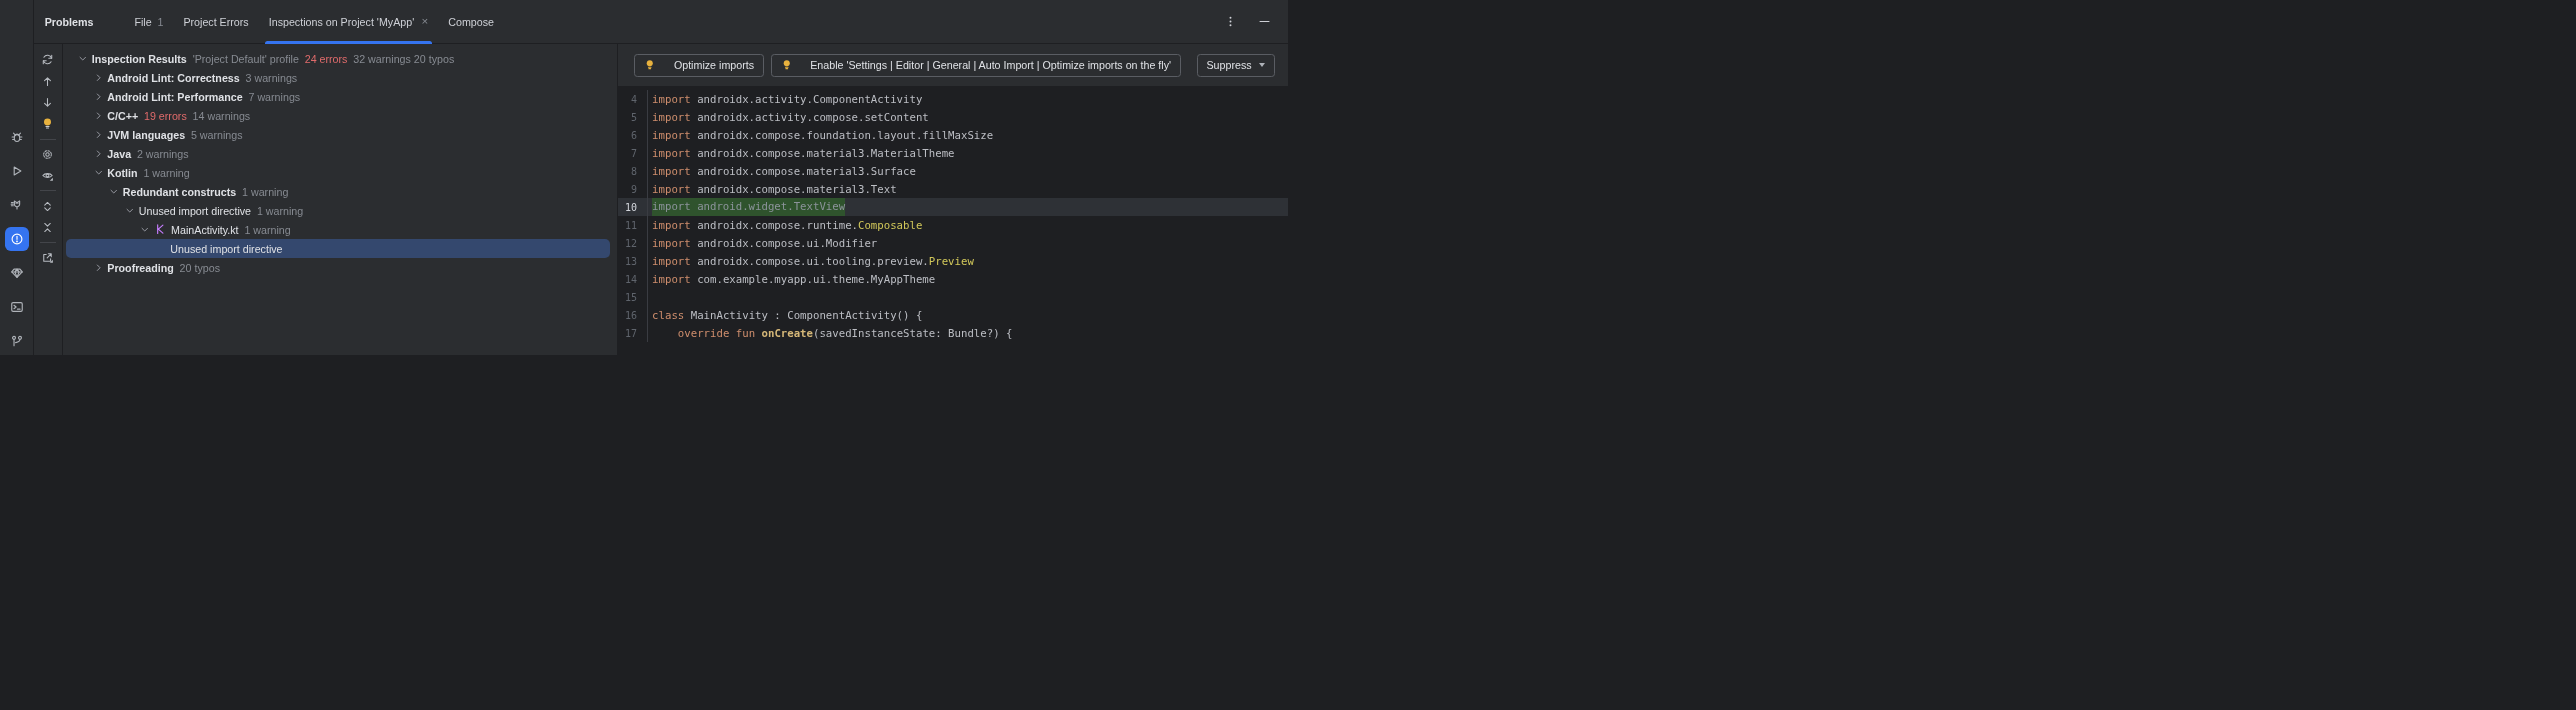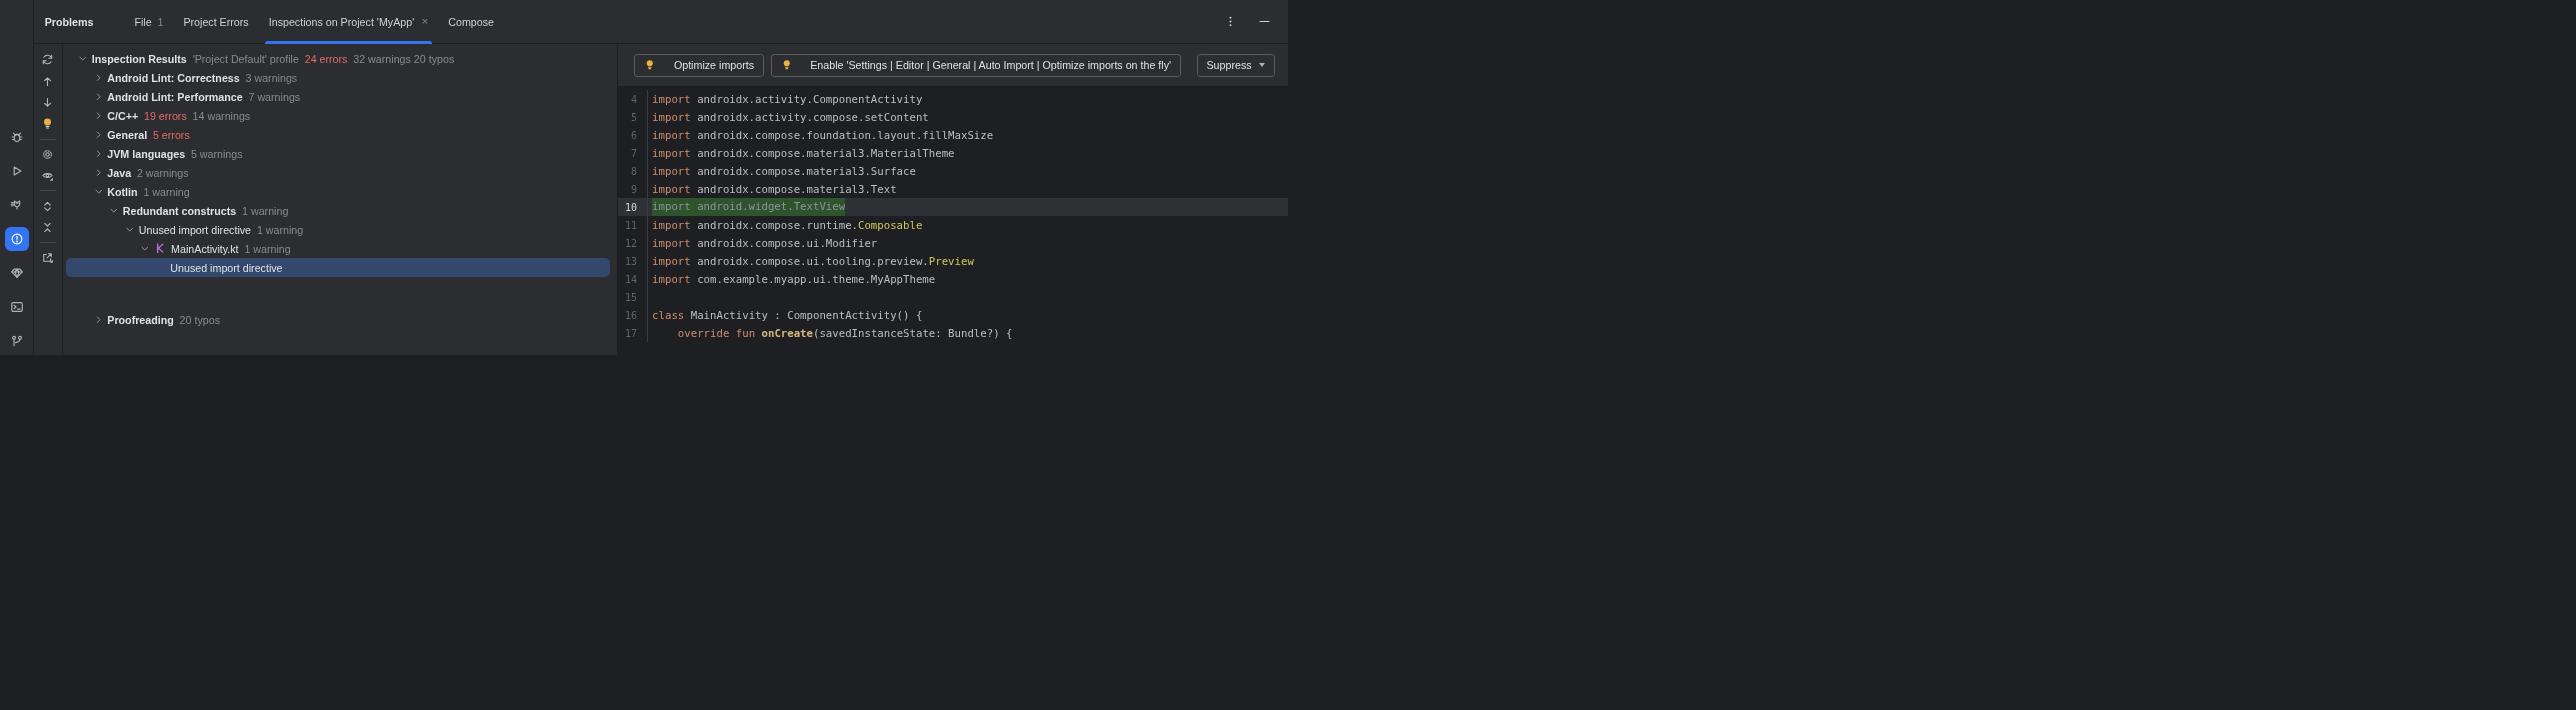--- a/index.html
+++ b/index.html
@@ -302,29 +302,20 @@
             <span class="tname bold">C/C++</span>
             <span class="tdetail error">19 errors</span>
             <span class="tdetail">14 warnings</span>
           </div>
           <div class="trow" style="padding-left: 25.5px;">
             <span class="chev">
               <svg width="11.5" height="11.5" viewBox="0 0 16 16" fill="none" stroke="currentColor" stroke-width="1.3" stroke-linecap="round" stroke-linejoin="round">
                 <path d="M6 4.2 9.8 8 6 11.8"></path>
               </svg>
             </span>
-            <span class="tname bold">General</span>
-            <span class="tdetail error">5 errors</span>
-          </div>
-          <div class="trow" style="padding-left: 25.5px;">
-            <span class="chev">
-              <svg width="11.5" height="11.5" viewBox="0 0 16 16" fill="none" stroke="currentColor" stroke-width="1.3" stroke-linecap="round" stroke-linejoin="round">
-                <path d="M6 4.2 9.8 8 6 11.8"></path>
-              </svg>
-            </span>
             <span class="tname bold">JVM languages</span>
             <span class="tdetail">5 warnings</span>
           </div>
           <div class="trow" style="padding-left: 25.5px;">
             <span class="chev">
               <svg width="11.5" height="11.5" viewBox="0 0 16 16" fill="none" stroke="currentColor" stroke-width="1.3" stroke-linecap="round" stroke-linejoin="round">
                 <path d="M6 4.2 9.8 8 6 11.8"></path>
               </svg>
             </span>
             <span class="tname bold">Java</span>
@@ -367,21 +358,21 @@
               <svg width="12.3" height="12.3" viewBox="0 0 16 16" fill="none" stroke="#C77DFF" stroke-width="1.5" stroke-linecap="round" stroke-linejoin="round">
                 <path d="M4.8 2.4v11.2M11.6 2.8 5.6 8l6 5.2"></path>
               </svg>
             </span>
             <span class="tname">MainActivity.kt</span>
             <span class="tdetail">1 warning</span>
           </div>
           <div class="trow selected" style="padding-left: 104px;">
             <span class="tname">Unused import directive</span>
           </div>
-          <div class="trow" style="padding-left: 25.5px; margin-top: 33px;">
+          <div class="trow" style="padding-left: 25.5px;">
             <span class="chev">
               <svg width="11.5" height="11.5" viewBox="0 0 16 16" fill="none" stroke="currentColor" stroke-width="1.3" stroke-linecap="round" stroke-linejoin="round">
                 <path d="M6 4.2 9.8 8 6 11.8"></path>
               </svg>
             </span>
             <span class="tname bold">Proofreading</span>
             <span class="tdetail">20 typos</span>
           </div>
         </div>
 

